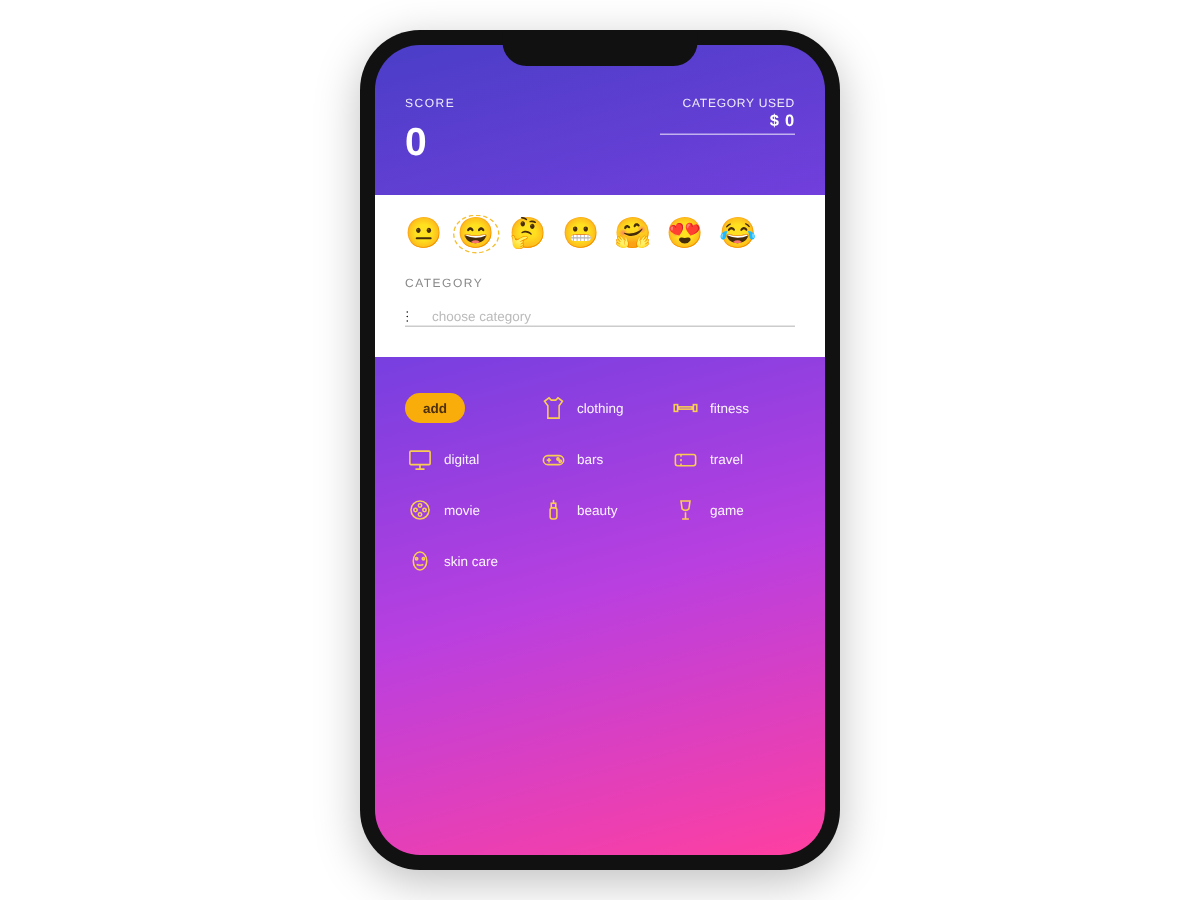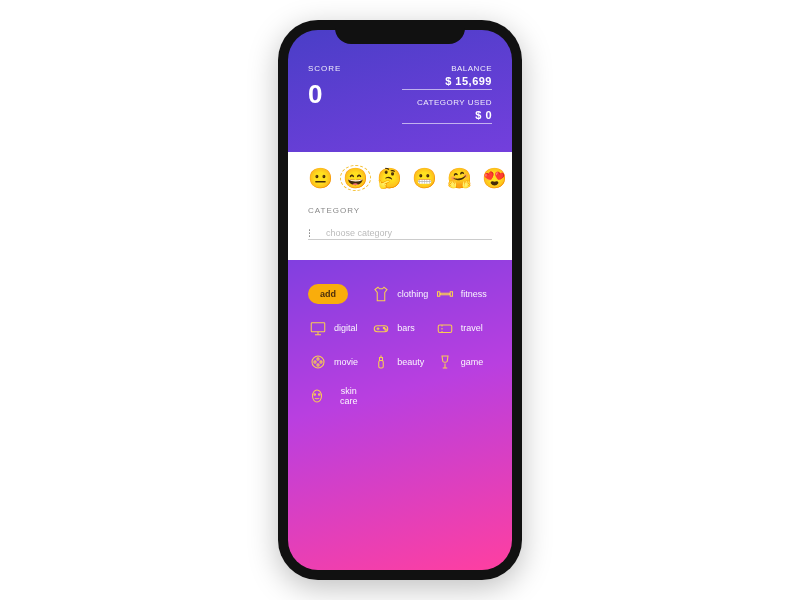--- a/index.html
+++ b/index.html
@@ -1,19 +1,19 @@
 <!DOCTYPE html>
 <html><head>
 <meta charset="utf-8">
 <style>
   * { box-sizing: border-box; margin: 0; padding: 0; }
   html, body { width: 800px; height: 600px; background: #fff; font-family: -apple-system, Helvetica, Arial, sans-serif; }
   .stage { width: 800px; height: 600px; display: flex; align-items: center; justify-content: center; }
   .phone {
-    width: 244px; height: 560px; background: #111; border-radius: 40px; padding: 10px; position: relative;
+    width: 320px; height: 560px; background: #111; border-radius: 40px; padding: 10px; position: relative;
     box-shadow: 0 8px 30px rgba(0,0,0,0.25);
   }
   .screen {
     width: 100%; height: 100%; border-radius: 30px; overflow: hidden; position: relative;
     background: linear-gradient(165deg, #4a3ec7 0%, #7a3fe0 35%, #b93fe0 65%, #ff3fa0 100%);
   }
   .notch {
     position: absolute; top: 0; left: 50%; transform: translateX(-50%);
     width: 130px; height: 24px; background: #111; border-bottom-left-radius: 16px; border-bottom-right-radius: 16px; z-index: 5;
   }
@@ -60,24 +60,20 @@
   <div class="phone">
     <div class="notch"></div>
     <div class="screen">
 
       <div class="top">
         <div class="top-left">
           <div class="lbl">SCORE</div>
           <div class="val">0</div>
         </div>
         <div class="top-right">
-          <div class="row">
-            <div class="l">BALANCE</div>
-            <div class="v">$ 15,699</div>
-          </div>
           <div class="row">
             <div class="l">CATEGORY USED</div>
             <div class="v">$ 0</div>
           </div>
         </div>
       </div>
 
       <div class="card">
         <div class="emoji-row">
           <span class="emoji">😐</span>

